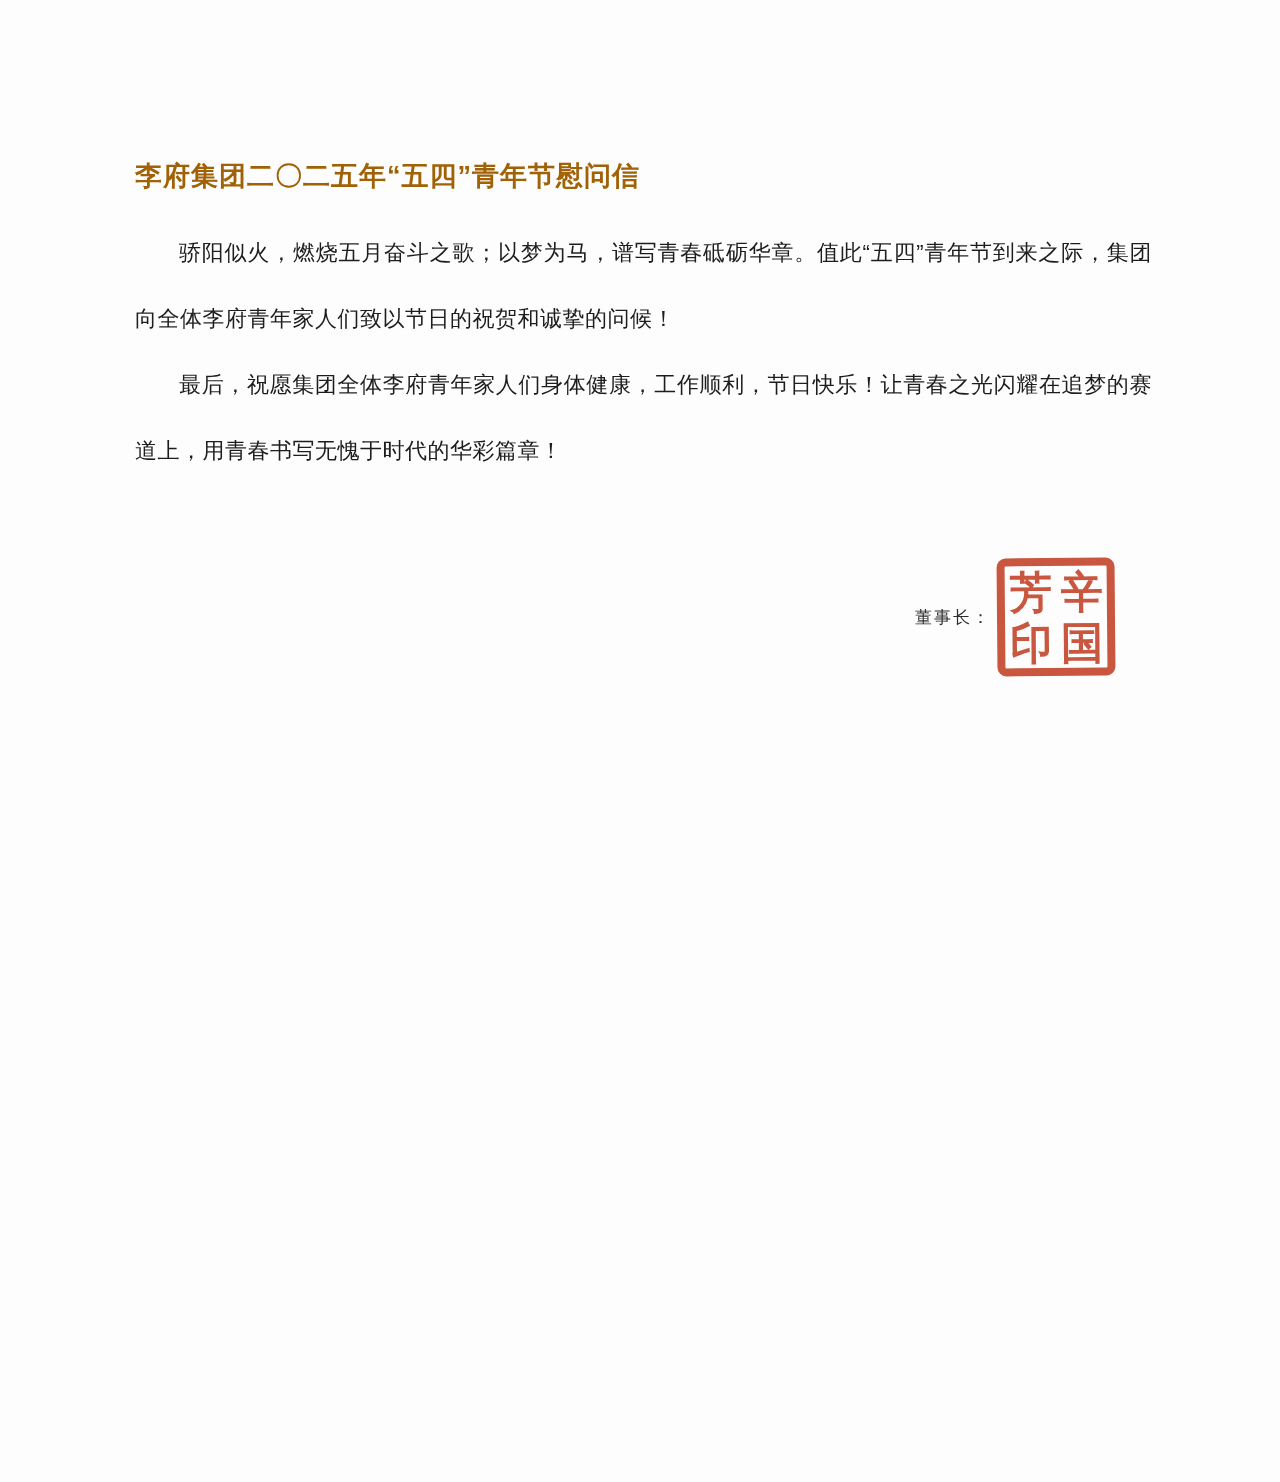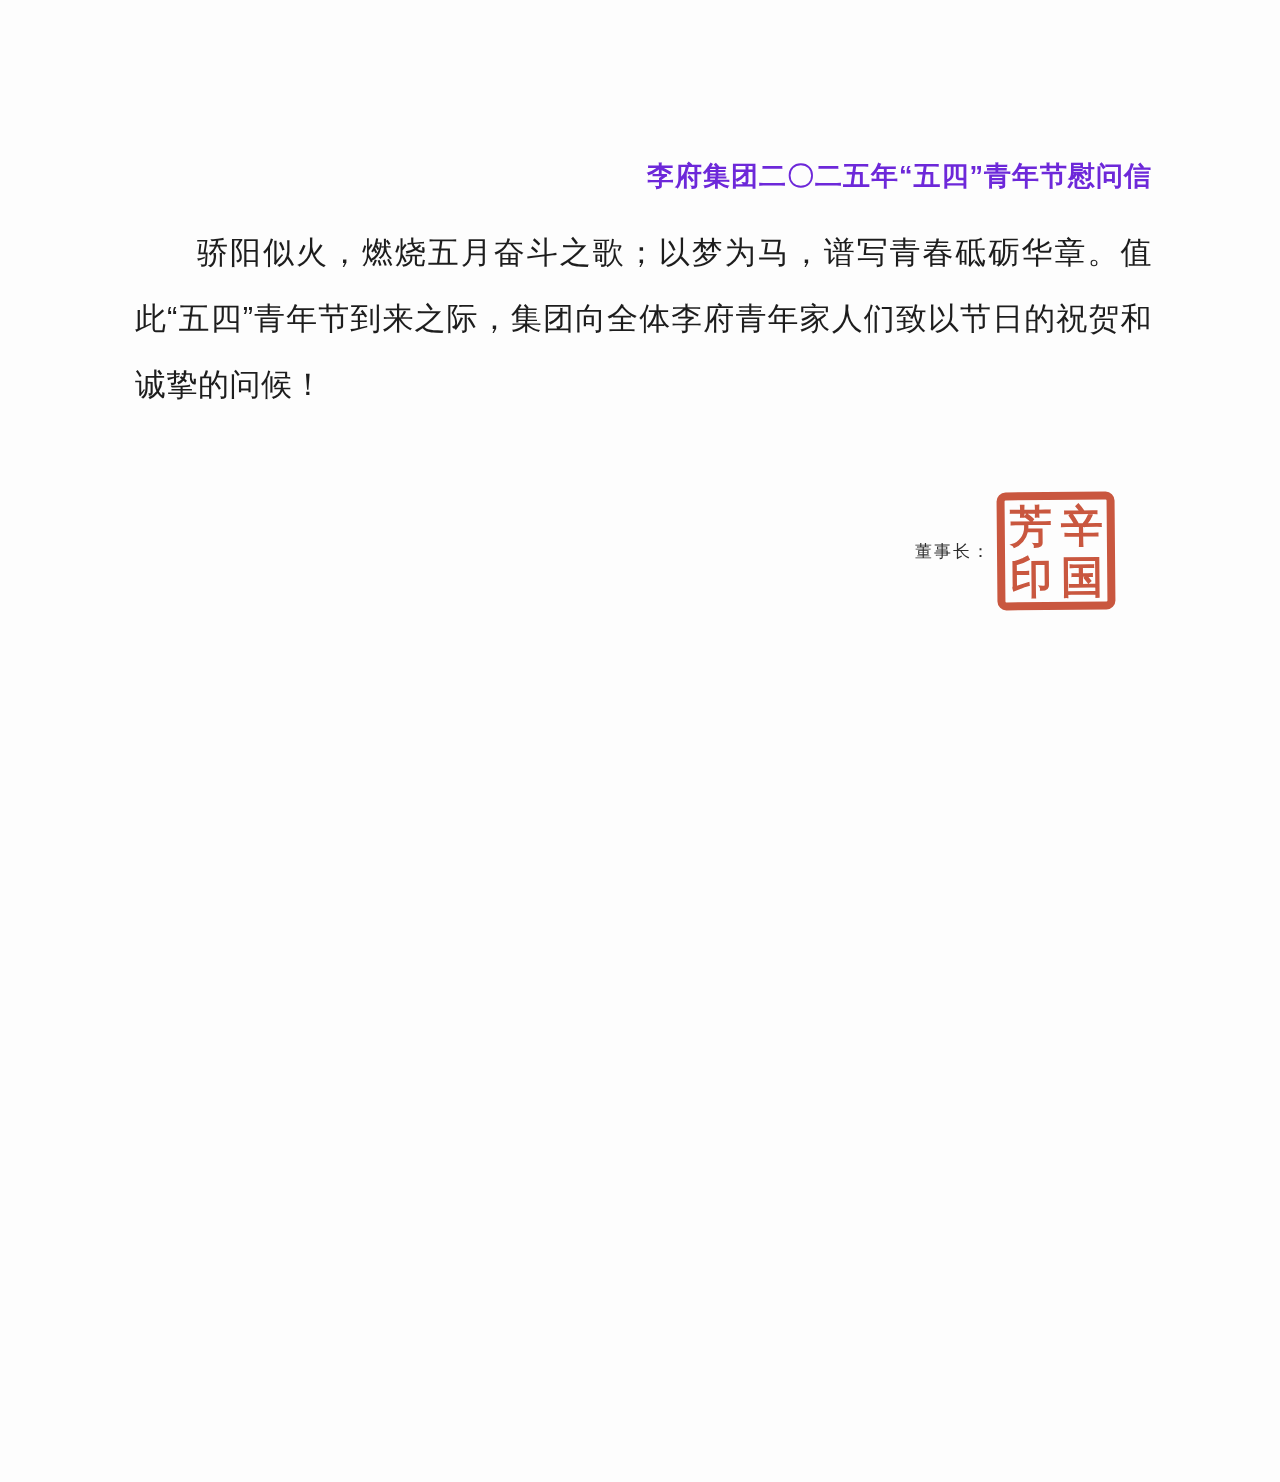--- a/index.html
+++ b/index.html
@@ -15,31 +15,31 @@
     background: #fdfdfd;
     color: #1d1d1d;
     font-family: "Liberation Sans", "DejaVu Sans", sans-serif;
     overflow: hidden;
   }
   .content {
     padding: 158px 128px 0 135px;
   }
   .title {
     margin: 0 0 26px 0;
-    text-align: right;
+    text-align: left;
     font-size: 27px;
     font-weight: 700;
     letter-spacing: 1px;
-    color: #6d28d9;
+    color: #a16207;
   }
   .para {
     margin: 0;
     text-indent: 2em;
     text-align: justify;
-    font-size: 31px;
+    font-size: 22px;
     line-height: 66px;
     letter-spacing: 0.5px;
     color: #1d1d1d;
   }
   .signature {
     display: flex;
     justify-content: flex-end;
     align-items: center;
     margin: 74px 37px 0 0;
   }
@@ -75,20 +75,21 @@
 </head>
 <body>
 
 <div class="page" style="--seal-color: #c5492f;">
   <div class="content">
 
     <h1 class="title">李府集团二〇二五年“五四”青年节慰问信</h1>
 
     <div id="letter-body">
         <p class="para">骄阳似火，燃烧五月奋斗之歌；以梦为马，谱写青春砥砺华章。值此“五四”青年节到来之际，集团向全体李府青年家人们致以节日的祝贺和诚挚的问候！</p>
+        <p class="para">最后，祝愿集团全体李府青年家人们身体健康，工作顺利，节日快乐！让青春之光闪耀在追梦的赛道上，用青春书写无愧于时代的华彩篇章！</p>
       </div>
 
     <div class="signature">
       <span class="sig-label">董事长：</span>
       <div class="seal">
         <span class="seal-char">芳</span>
         <span class="seal-char">辛</span>
         <span class="seal-char">印</span>
         <span class="seal-char">国</span>
       </div>

